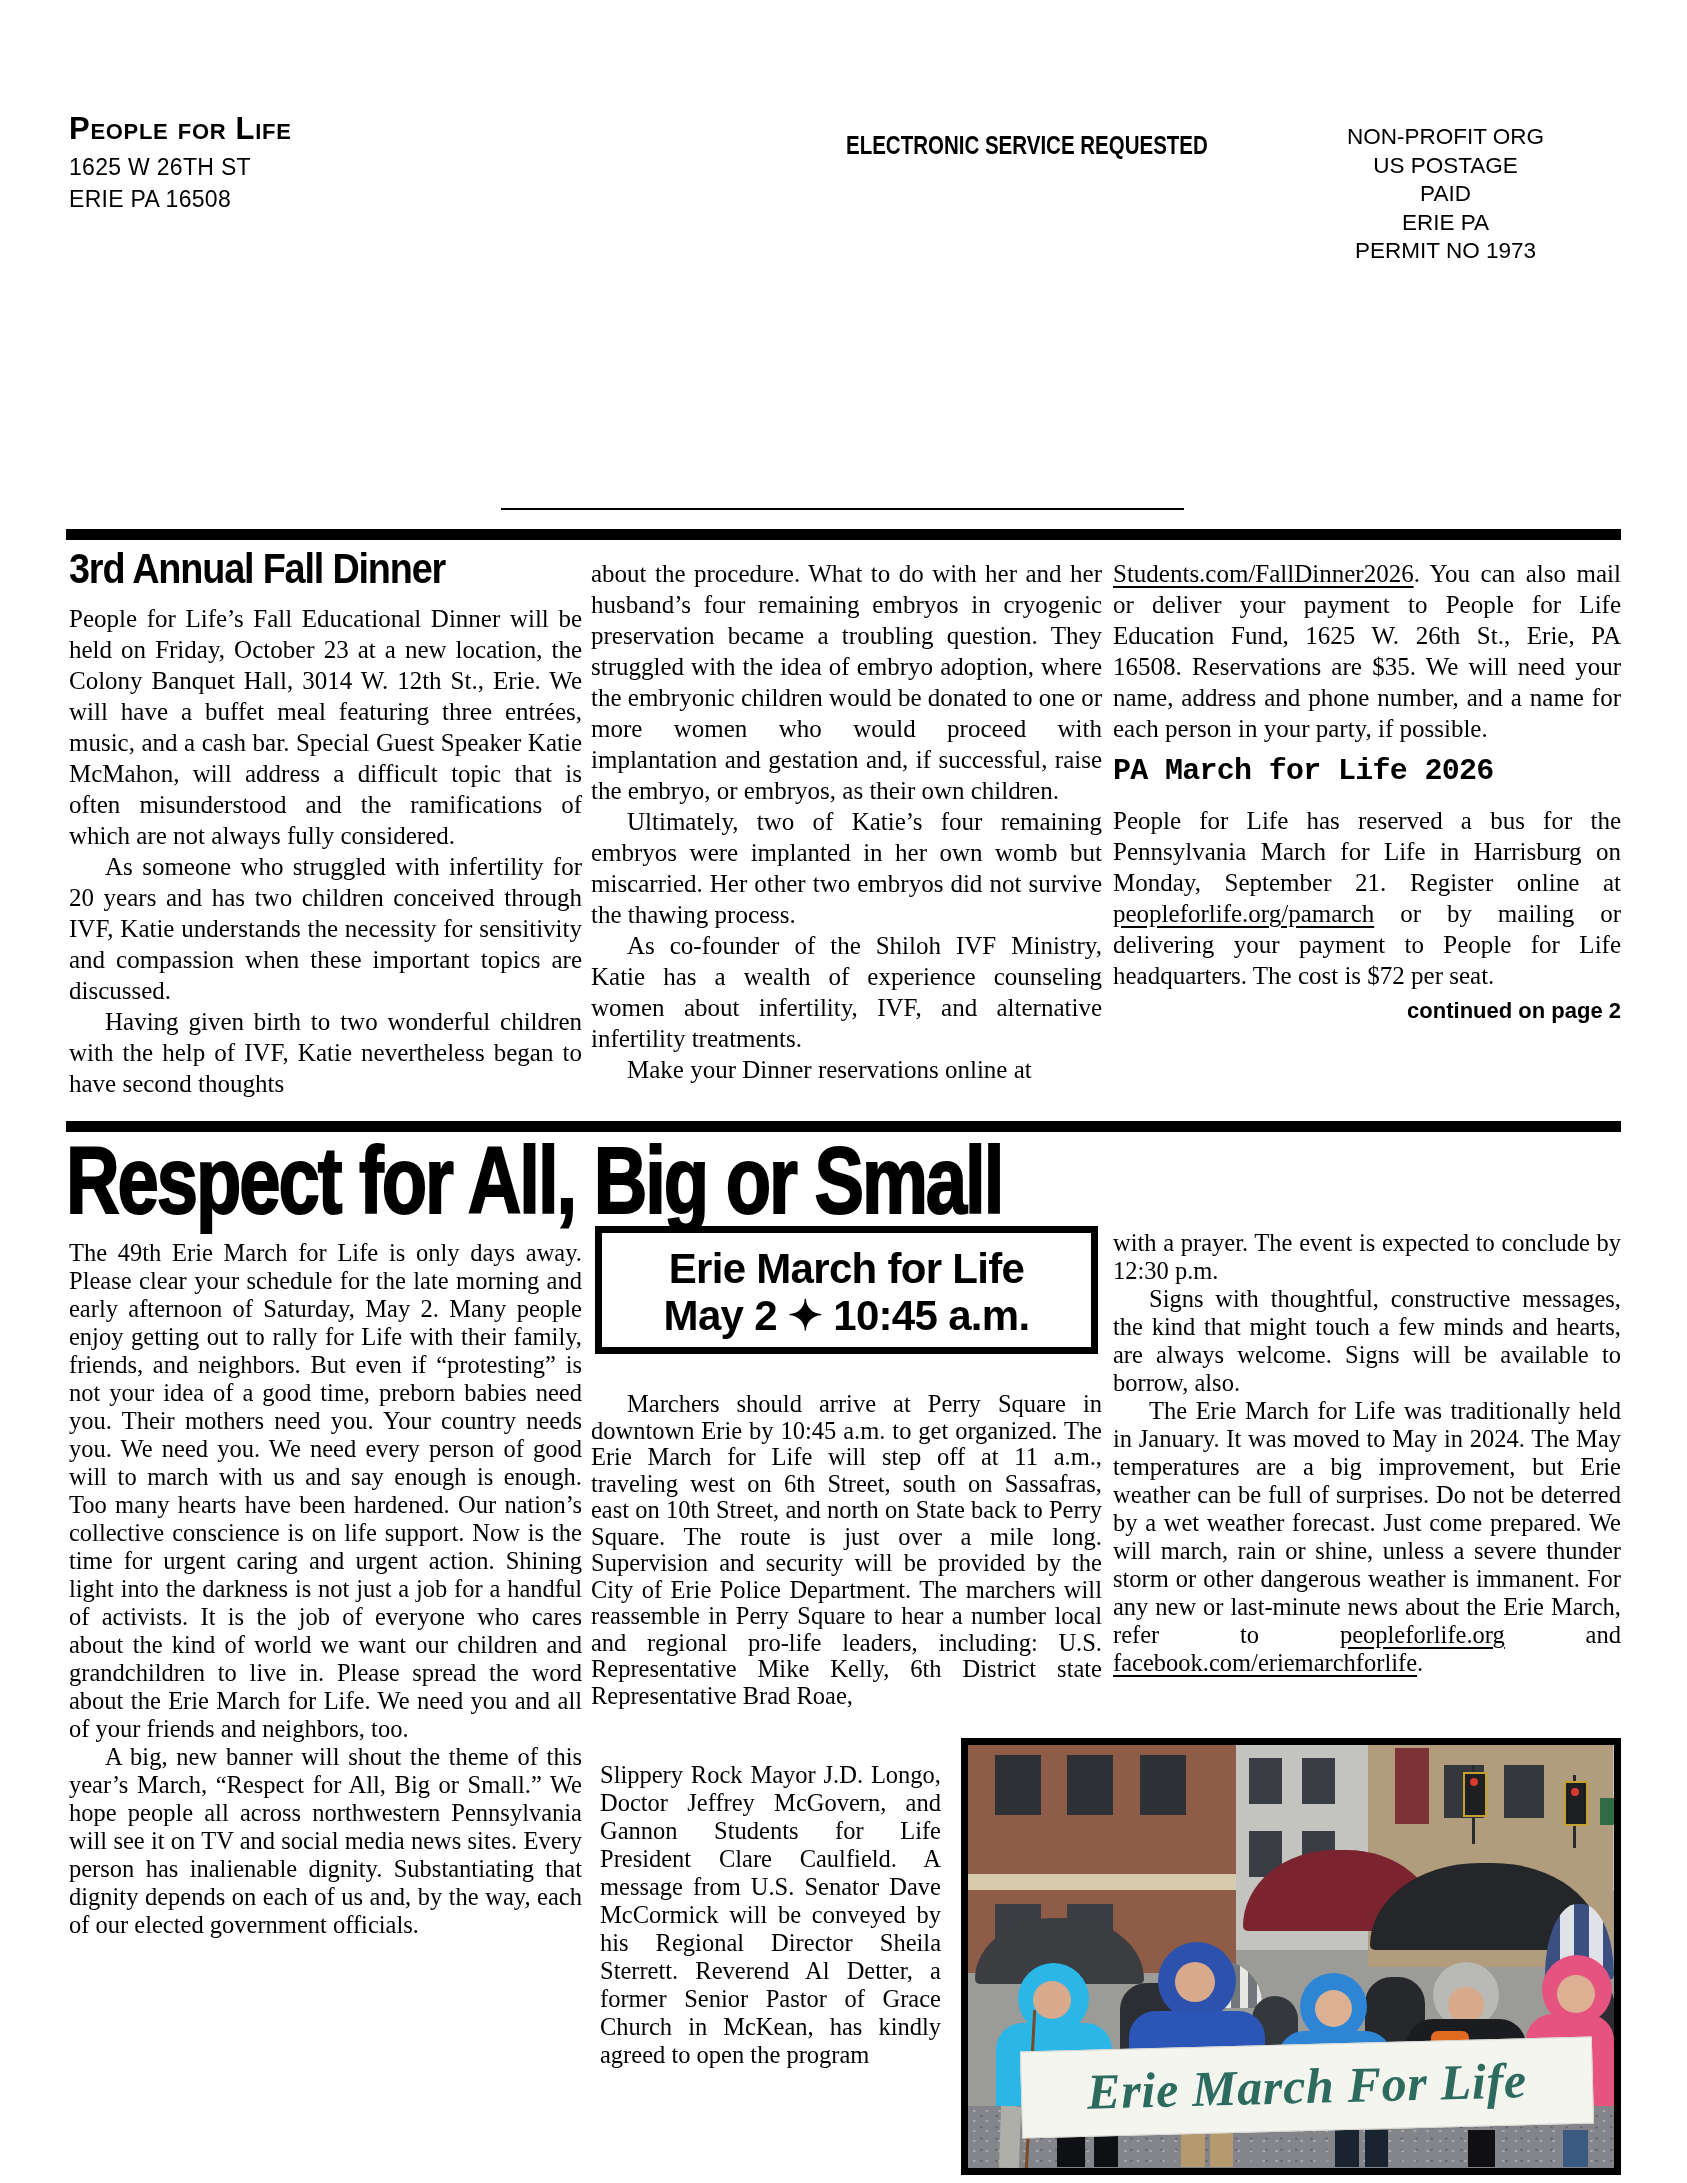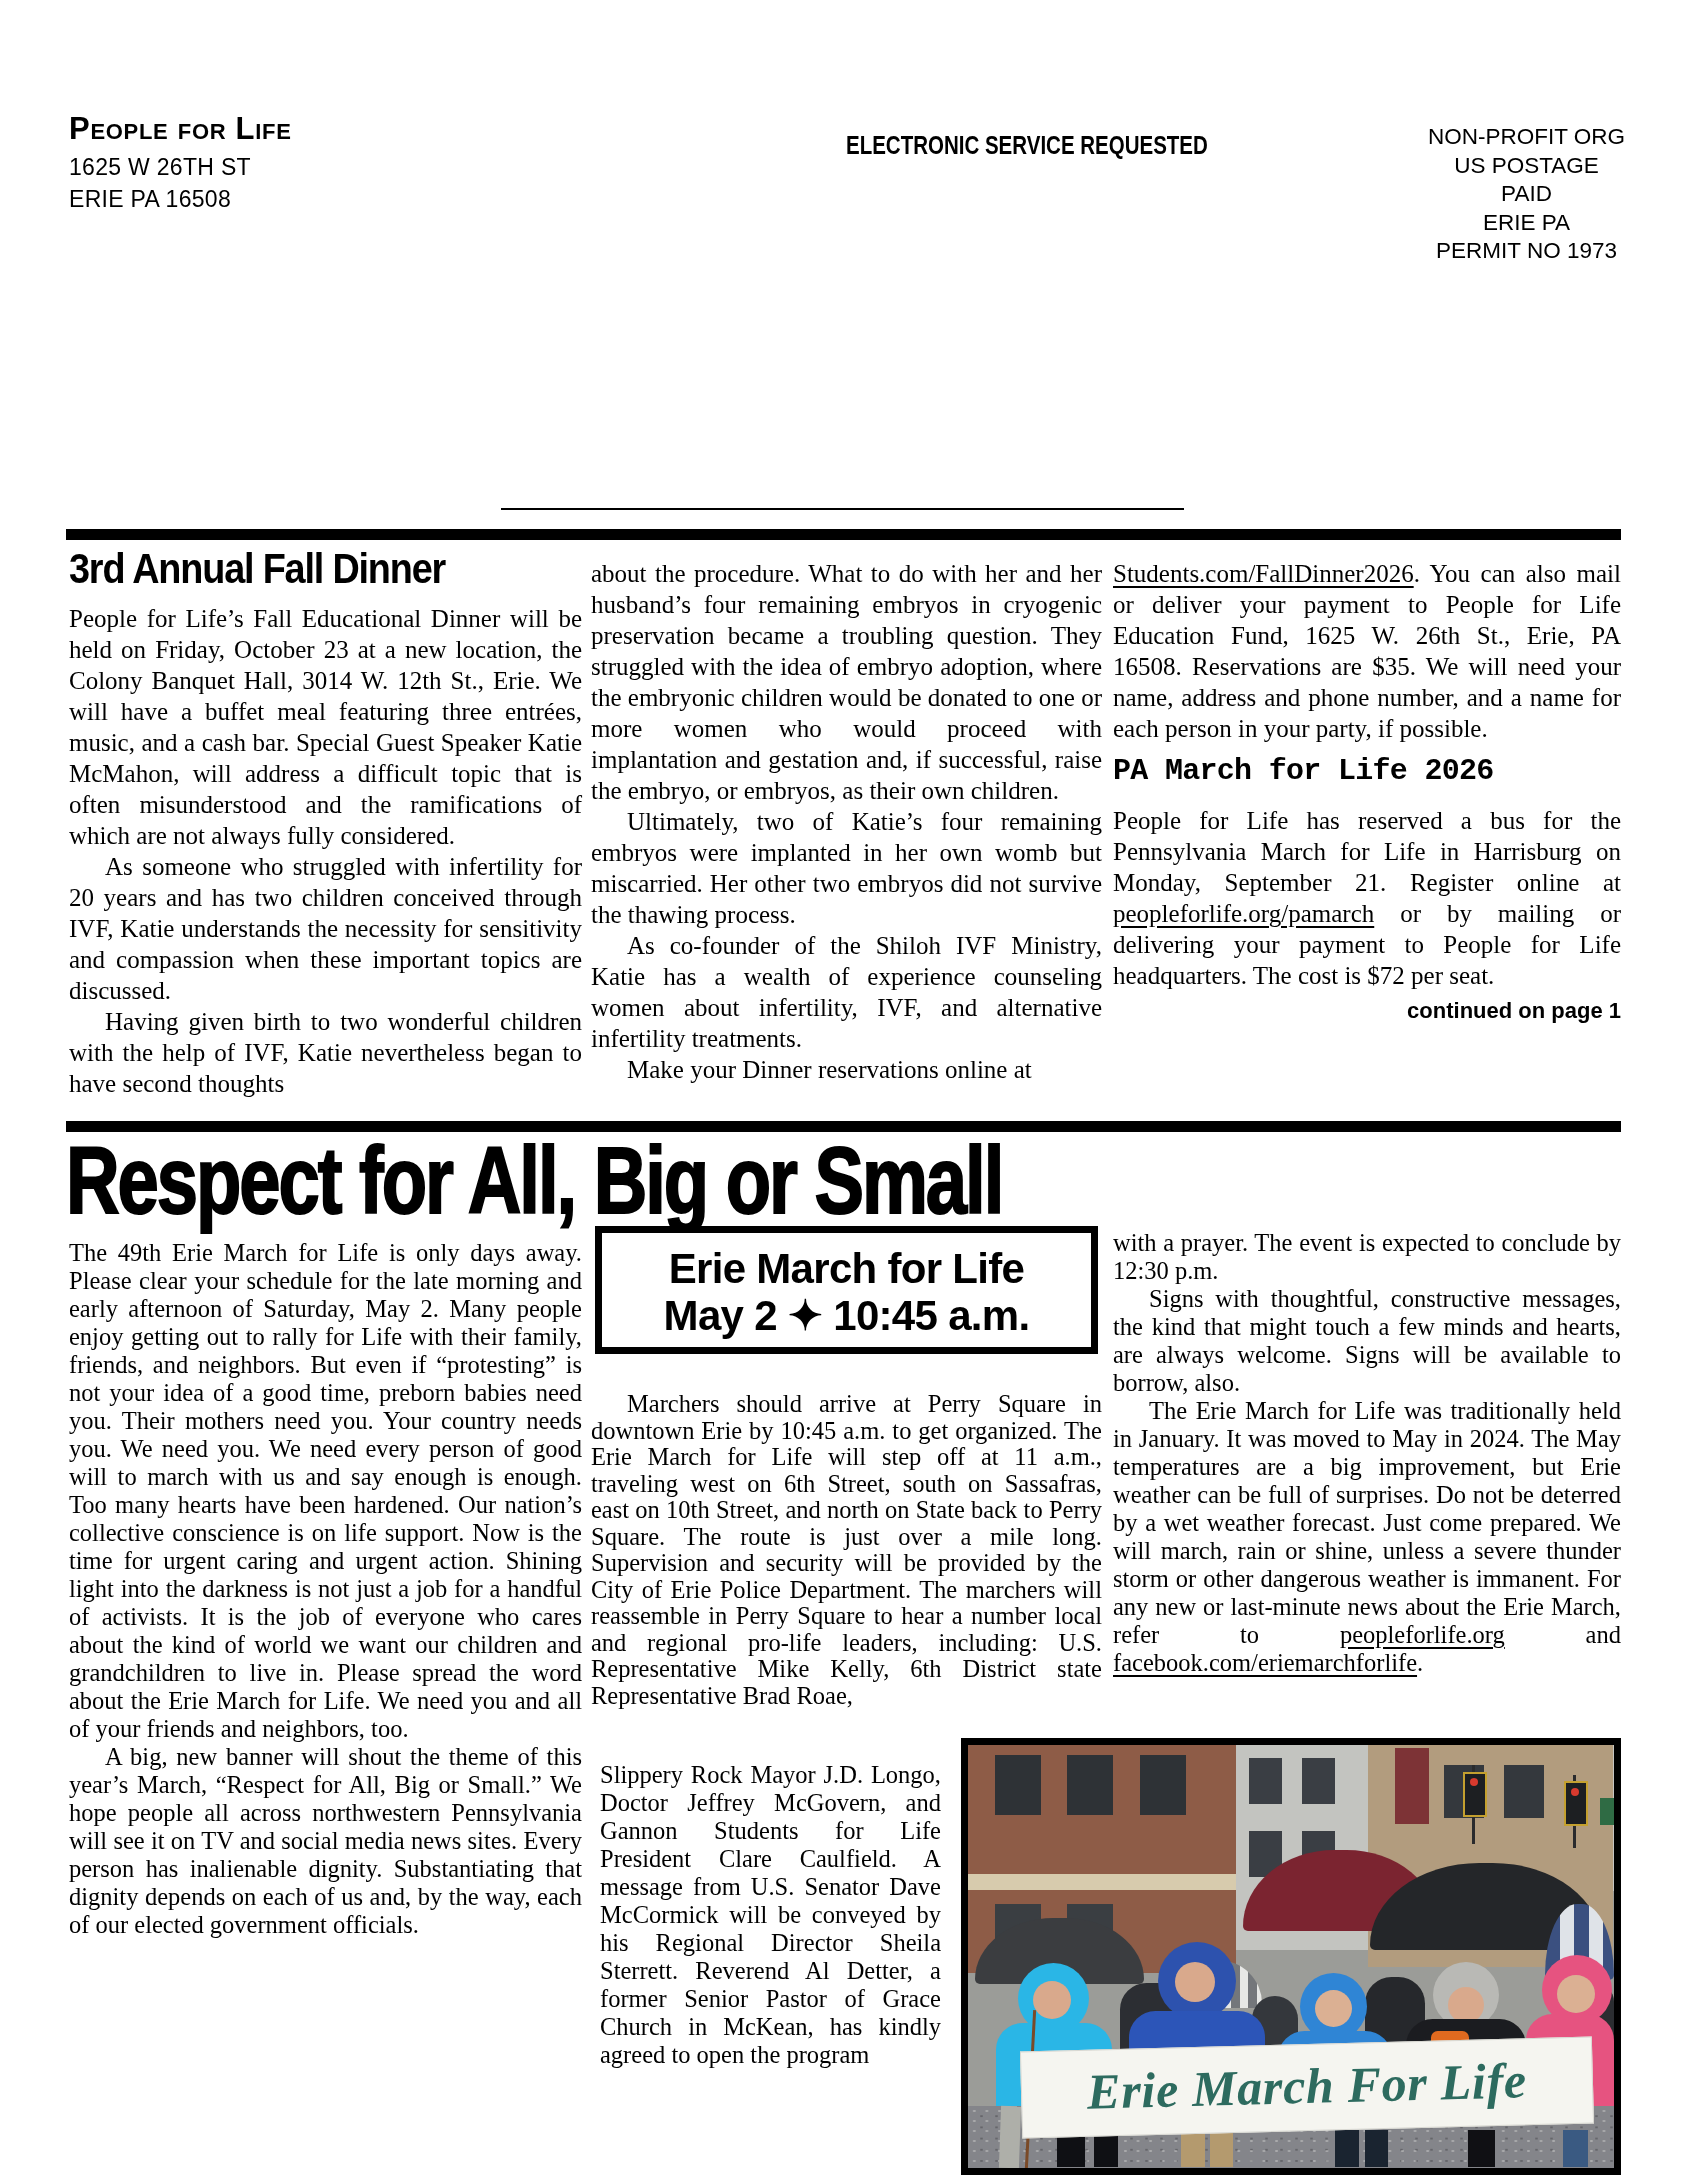--- a/index.html
+++ b/index.html
@@ -65,21 +65,21 @@
     <div class="org-addr">
       <div>1625 W 26TH ST</div>
       <div>ERIE PA 16508</div>
     </div>
   </div>
 
   <div class="abs" style="left:846px;top:131px;">
     <div class="service-note">ELECTRONIC SERVICE REQUESTED</div>
   </div>
 
-  <div class="abs postal" style="left:1410px;top:123px;">
+  <div class="abs postal" style="left:1329px;top:123px;">
       <div>NON-PROFIT ORG</div>
       <div>US POSTAGE</div>
       <div>PAID</div>
       <div>ERIE PA</div>
       <div>PERMIT NO 1973</div>
     </div>
 
   <div class="abs rule" style="left:501px;top:508px;width:683px;height:2px;"></div>
   <div class="abs rule" style="left:66px;top:529px;width:1555px;height:11.2px;"></div>
 
@@ -99,21 +99,21 @@
     </div>
 
   <div class="abs body-top" style="left:1113px;top:558px;width:508px;">
     <div>
         <p class="para"><span class="u">Students.com/FallDinner2026</span><span>. You can also mail or deliver your payment to People for Life Education Fund, 1625 W. 26th St., Erie, PA 16508. Reservations are $35. We will need your name, address and phone number, and a name for each person in your party, if possible.</span></p>
       </div>
     <h2 class="h-pa">PA March for Life 2026</h2>
     <div>
         <p class="para"><span>People for Life has reserved a bus for the Pennsylvania March for Life in Harrisburg on Monday, September 21. Register online at </span><span class="u">peopleforlife.org/pamarch</span><span> or by mailing or delivering your payment to People for Life headquarters. The cost is $72 per seat.</span></p>
       </div>
-    <div class="continued">continued on page 1</div>
+    <div class="continued">continued on page 2</div>
   </div>
 
   <div class="abs rule" style="left:66px;top:1121px;width:1555px;height:11.2px;"></div>
 
   <h1 class="abs h-mega" style="left:66px;top:1134px;">Respect for All, Big or Small</h1>
 
   <div class="abs body-low" style="left:69px;top:1239px;width:513px;">
       <p class="para"><span>The 49th Erie March for Life is only days away. Please clear your schedule for the late morning and early afternoon of Saturday, May 2. Many people enjoy getting out to rally for Life with their family, friends, and neighbors. But even if “protesting” is not your idea of a good time, preborn babies need you. Their mothers need you. Your country needs you. We need you. We need every person of good will to march with us and say enough is enough. Too many hearts have been hardened. Our nation’s collective conscience is on life support. Now is the time for urgent caring and urgent action. Shining light into the darkness is not just a job for a handful of activists. It is the job of everyone who cares about the kind of world we want our children and grandchildren to live in. Please spread the word about the Erie March for Life. We need you and all of your friends and neighbors, too.</span></p>
       <p class="para indent"><span>A big, new banner will shout the theme of this year’s March, “Respect for All, Big or Small.” We hope people all across northwestern Pennsylvania will see it on TV and social media news sites. Every person has inalienable dignity. Substantiating that dignity depends on each of us and, by the way, each of our elected government officials.</span></p>
     </div>

